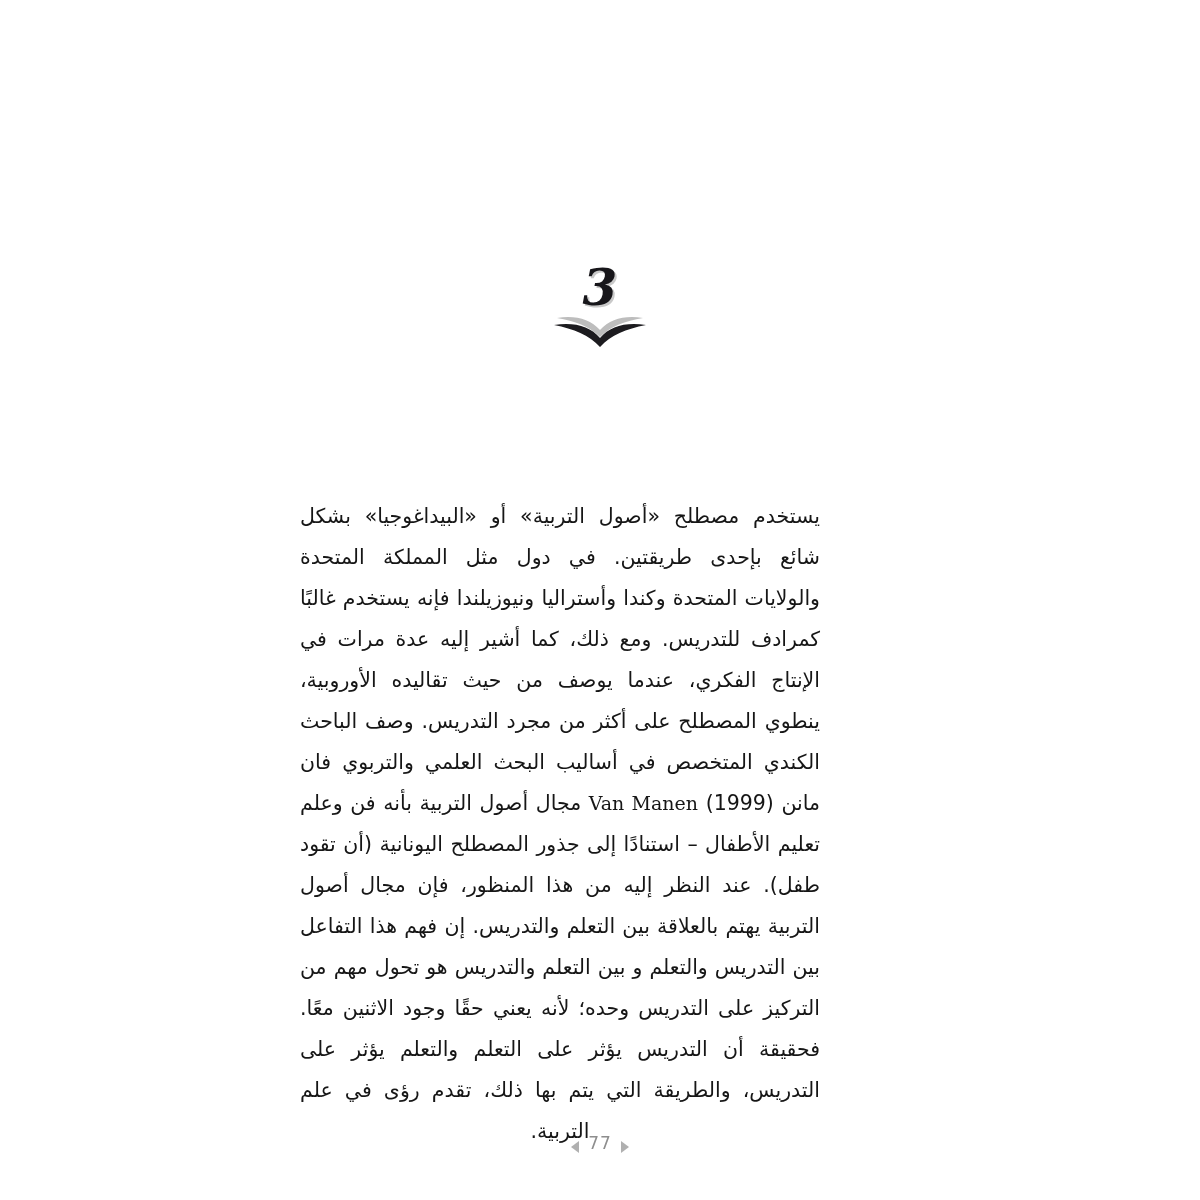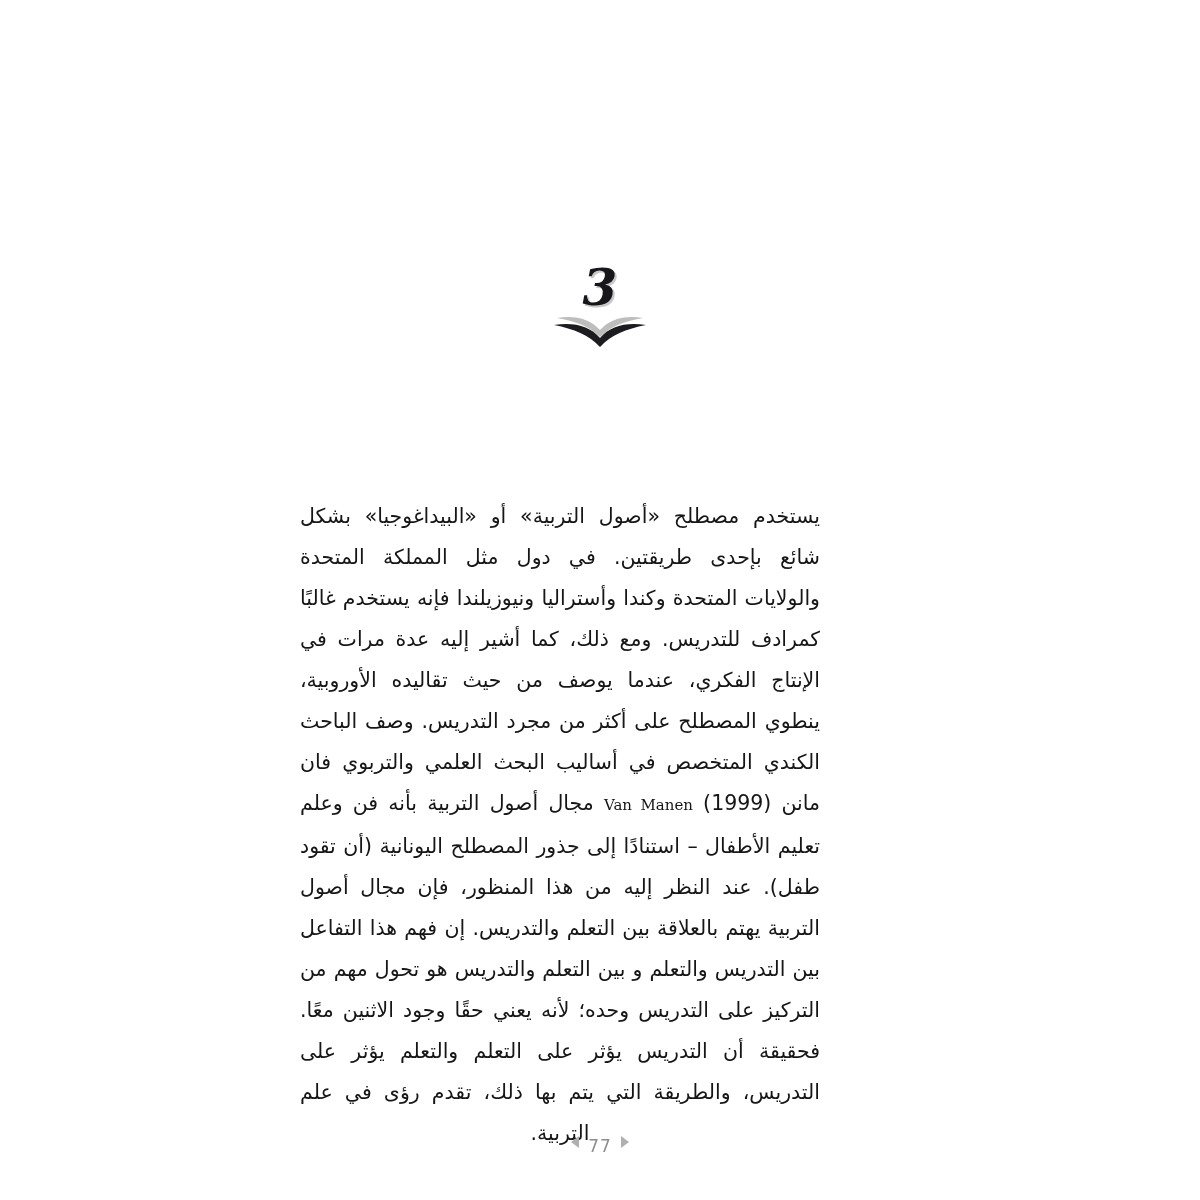--- a/index.html
+++ b/index.html
@@ -67,38 +67,38 @@
     font-size: 20.5px;
     line-height: 41px;
     color: #161616;
     word-spacing: 0.5px;
     direction: rtl;
     text-align: justify;
   }
 
   .latin {
     font-family: "DejaVu Serif", "Liberation Serif", serif;
-    font-size: 15px;
+    font-size: 19px;
     direction: ltr;
     unicode-bidi: embed;
   }
 
   
   .folio {
     position: absolute;
     top: 1133px;
     left: 0;
     width: 1200px;
     text-align: center;
     direction: ltr;
   }
 
   .folio-inner {
     display: inline-flex;
-    align-items: flex-start;
+    align-items: flex-end;
     gap: 9px;
     color: #9a9a9a;
   }
 
   .folio-arrow {
     display: inline-block;
     width: 0;
     height: 0;
     border-top: 6px solid transparent;
     border-bottom: 6px solid transparent;

